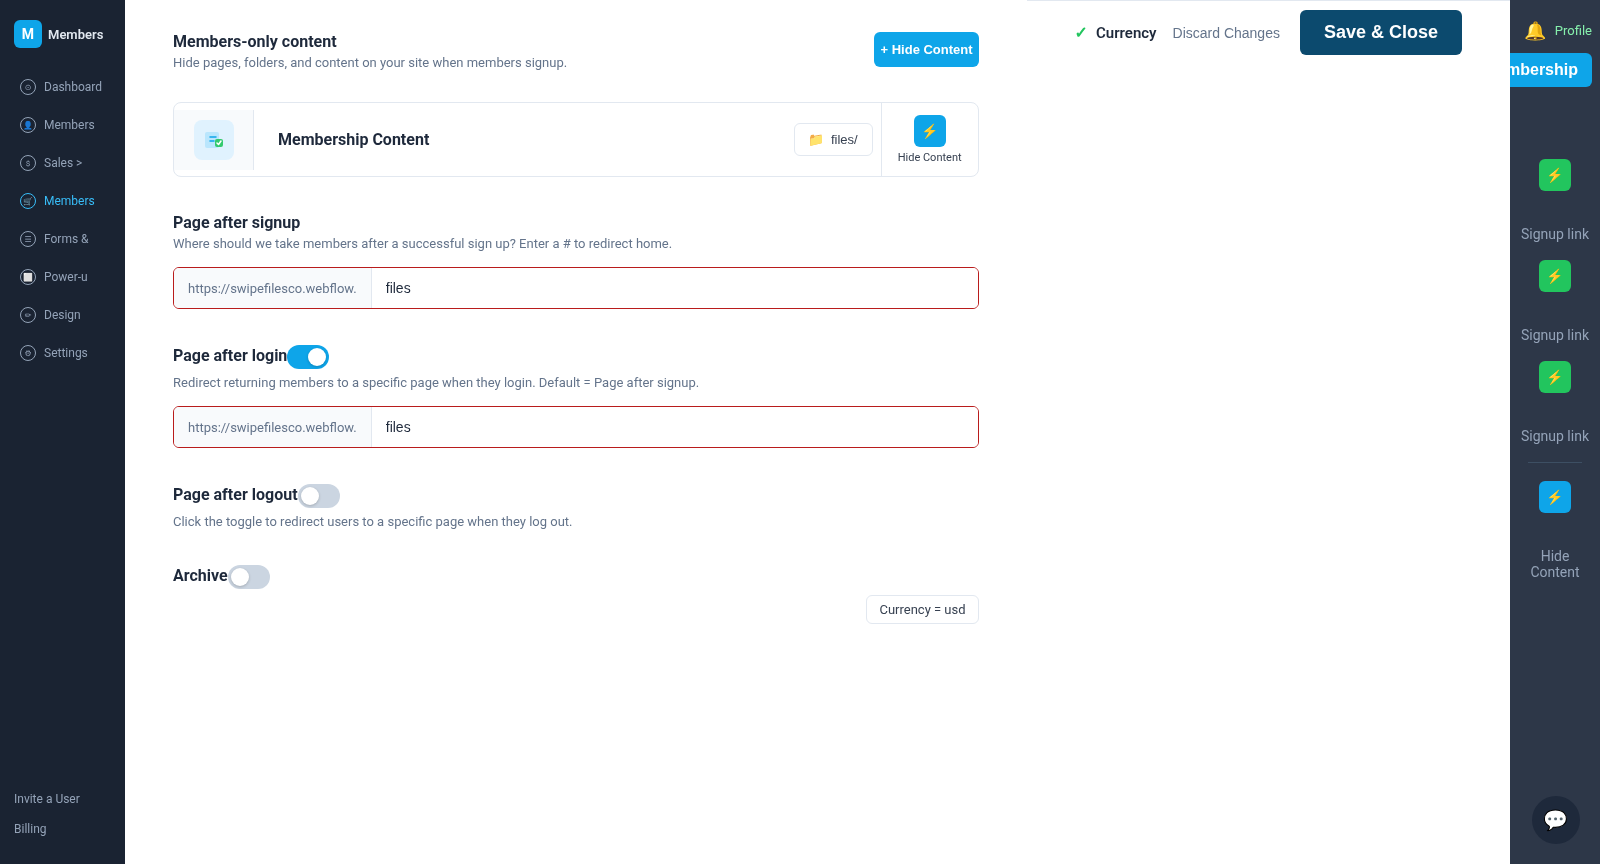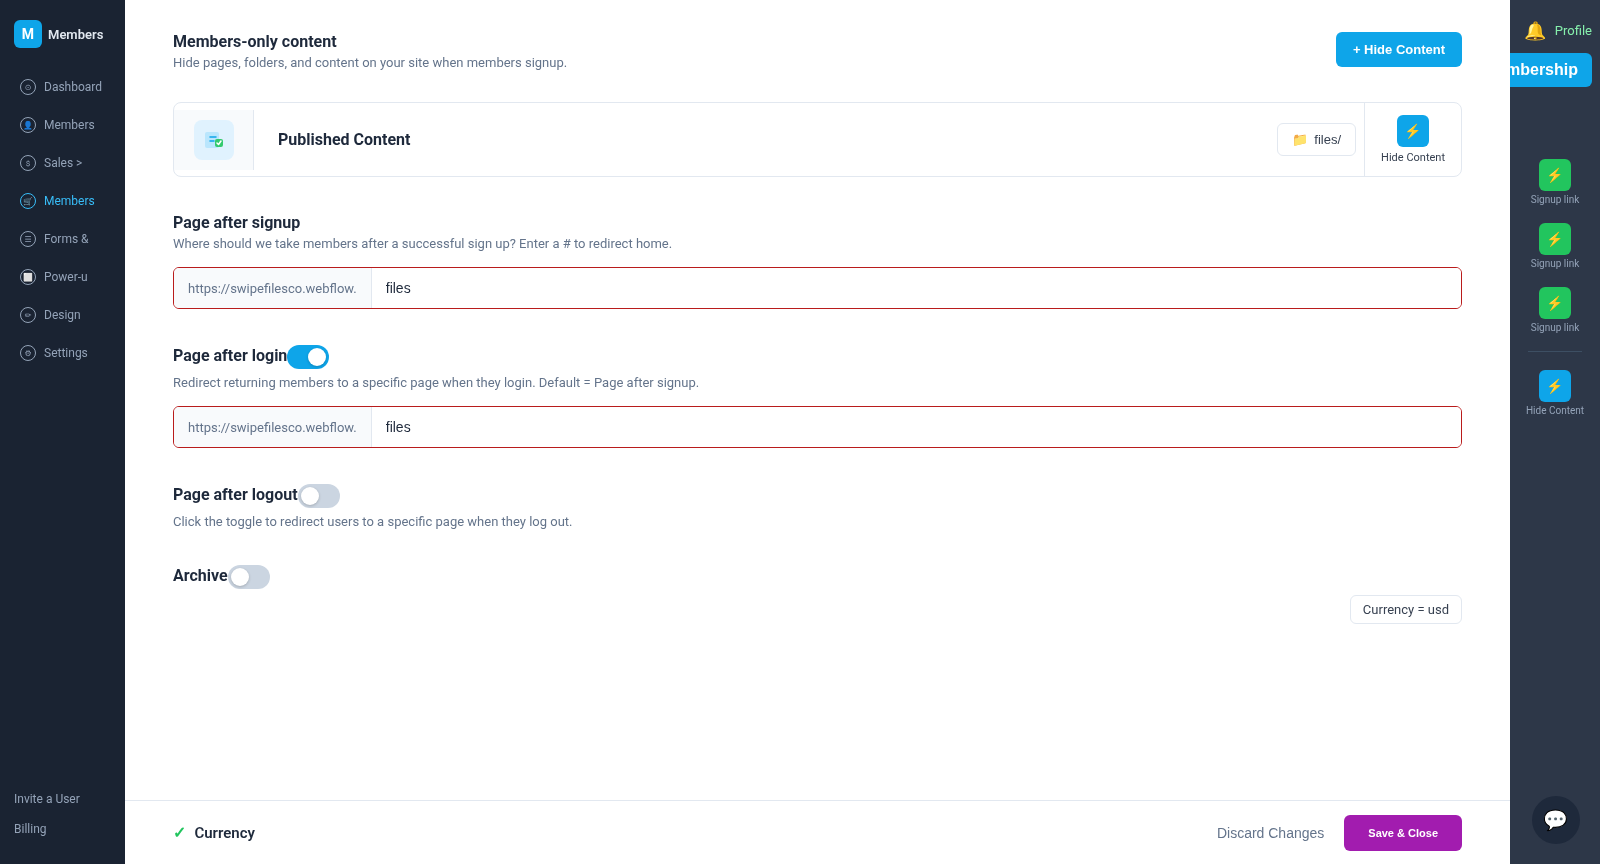--- a/index.html
+++ b/index.html
@@ -108,30 +108,30 @@
       width: 80px;
     }
     .right-icon-box {
       width: 32px; height: 32px;
       background: #22c55e;
       border-radius: 6px;
       display: flex; align-items: center; justify-content: center;
       color: white; font-size: 14px;
     }
     .right-icon-box.blue { background: #0ea5e9; }
-    .right-icon-label { color: #94a3b8; font-size: 10px; }
+    .right-icon-label { color: #94a3b8; font-size: 14px; margin-top: 32px; }
 
     
     .modal {
       position: absolute;
       left: 125px; top: 0;
       right: 90px;
       height: 864px;
       display: flex;
-      flex-direction: column;
+      flex-direction: row;
       background: white;
     }
     .modal-content {
       flex: 1;
       overflow-y: auto;
       padding: 32px 48px;
     }
 
     
     .section {
@@ -152,21 +152,21 @@
       display: flex;
       justify-content: space-between;
       align-items: flex-start;
       margin-bottom: 16px;
     }
     .hide-content-btn {
       background: #0ea5e9;
       color: white;
       border: none;
       border-radius: 6px;
-      padding: 10px 17px;
+      padding: 10px 6px;
       font-size: 13px;
       font-weight: 600;
       cursor: pointer;
       display: flex;
       align-items: center;
       gap: 6px;
       white-space: nowrap;
     }
 
     
@@ -336,26 +336,26 @@
     }
     .discard-btn {
       background: none;
       border: none;
       font-size: 14px;
       color: #64748b;
       cursor: pointer;
       padding: 8px 16px;
     }
     .save-close-btn {
-      background: #a21caf;
+      background: #0c4a6e;
       color: white;
       border: none;
       border-radius: 6px;
       padding: 12px 24px;
-      font-size: 11px;
+      font-size: 18px;
       font-weight: 700;
       cursor: pointer;
     }
 
     
     .chat-bubble {
       position: absolute;
       bottom: 20px;
       right: 20px;
       width: 48px; height: 48px;
@@ -472,21 +472,21 @@
         <div class="card-icon-area">
           <div class="card-icon-inner">
             <svg width="24" height="24" viewBox="0 0 24 24" fill="none">
               <rect x="3" y="4" width="14" height="16" rx="2" fill="#bae6fd"></rect>
               <path d="M8 9h6M8 13h4" stroke="#0ea5e9" stroke-width="1.5" stroke-linecap="round"></path>
               <rect x="13" y="11" width="8" height="8" rx="2" fill="#22c55e" opacity="0.9"></rect>
               <path d="M15 15l1.5 1.5L19 13" stroke="white" stroke-width="1.5" stroke-linecap="round" stroke-linejoin="round"></path>
             </svg>
           </div>
         </div>
-        <div class="card-title">Published Content</div>
+        <div class="card-title">Membership Content</div>
         <button class="card-path-btn">
           <span>📁</span>
           <span>files/</span>
         </button>
         <div class="card-action">
           <div class="card-action-icon">⚡</div>
           <span class="card-action-label">Hide Content</span>
         </div>
       </div>
     </div>

